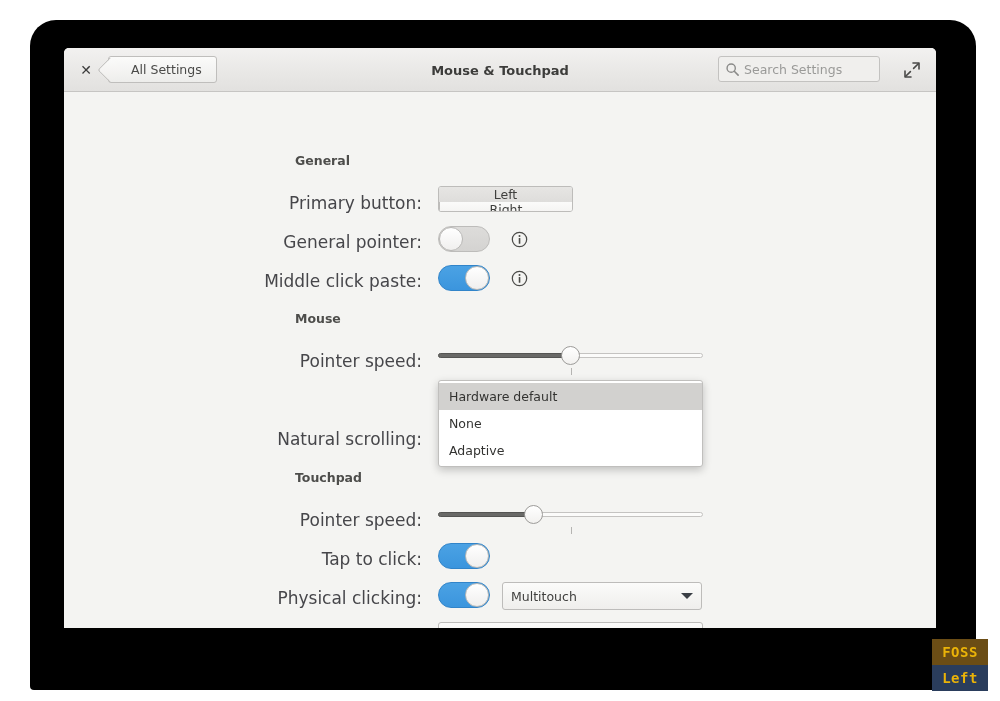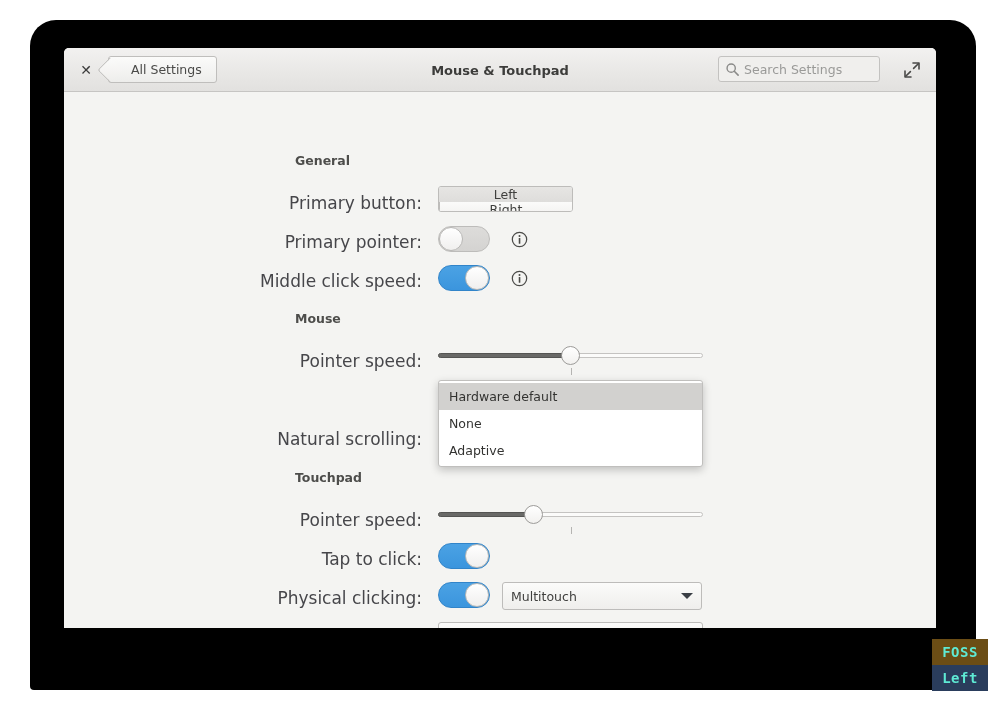--- a/index.html
+++ b/index.html
@@ -313,21 +313,21 @@
     z-index: 60;
   }
   .wm-row {
     height: 26px;
     display: flex;
     align-items: center;
     justify-content: center;
     font-family: "DejaVu Sans Mono", monospace;
     font-size: 14px;
     font-weight: bold;
-    color: #5eead4;
+    color: #eab308;
     letter-spacing: 0.5px;
   }
   .wm-top { background: #6b4d15; }
   .wm-bot { background: #2a3d5c; }
 </style>
 </head>
 <body>
 
 <div id="page">
 
@@ -365,33 +365,33 @@
 
       <div class="section-title" style="left:231px; top:61px;">General</div>
 
       <div class="row-label" style="left:158px; top:101px;">Primary button:</div>
 
       <div class="segmented" style="left:374px; top:94px;flex-direction:column;">
         <div class="seg on">Left</div>
         <div class="seg off">Right</div>
       </div>
 
-      <div class="row-label" style="left:158px; top:140px;">Primary pointer:</div>
+      <div class="row-label" style="left:158px; top:140px;">General pointer:</div>
 
       <div class="toggle off" style="left:374px; top:134px;">
         <div class="knob"></div>
       </div>
 
       <svg class="info-ico" viewBox="0 0 18 18" style="left:447px; top:139px;">
         <circle cx="9" cy="9" r="7.6" fill="none" stroke="#4a4a48" stroke-width="1.3"></circle>
         <circle cx="9" cy="5.2" r="1.05" fill="#4a4a48"></circle>
         <rect x="8.2" y="7.4" width="1.7" height="6.1" rx="0.6" fill="#4a4a48"></rect>
       </svg>
 
-      <div class="row-label" style="left:158px; top:179px;">Middle click speed:</div>
+      <div class="row-label" style="left:158px; top:179px;">Middle click paste:</div>
 
       <div class="toggle on" style="left:374px; top:173px;">
         <div class="knob"></div>
       </div>
 
       <svg class="info-ico" viewBox="0 0 18 18" style="left:447px; top:178px;">
         <circle cx="9" cy="9" r="7.6" fill="none" stroke="#4a4a48" stroke-width="1.3"></circle>
         <circle cx="9" cy="5.2" r="1.05" fill="#4a4a48"></circle>
         <rect x="8.2" y="7.4" width="1.7" height="6.1" rx="0.6" fill="#4a4a48"></rect>
       </svg>

